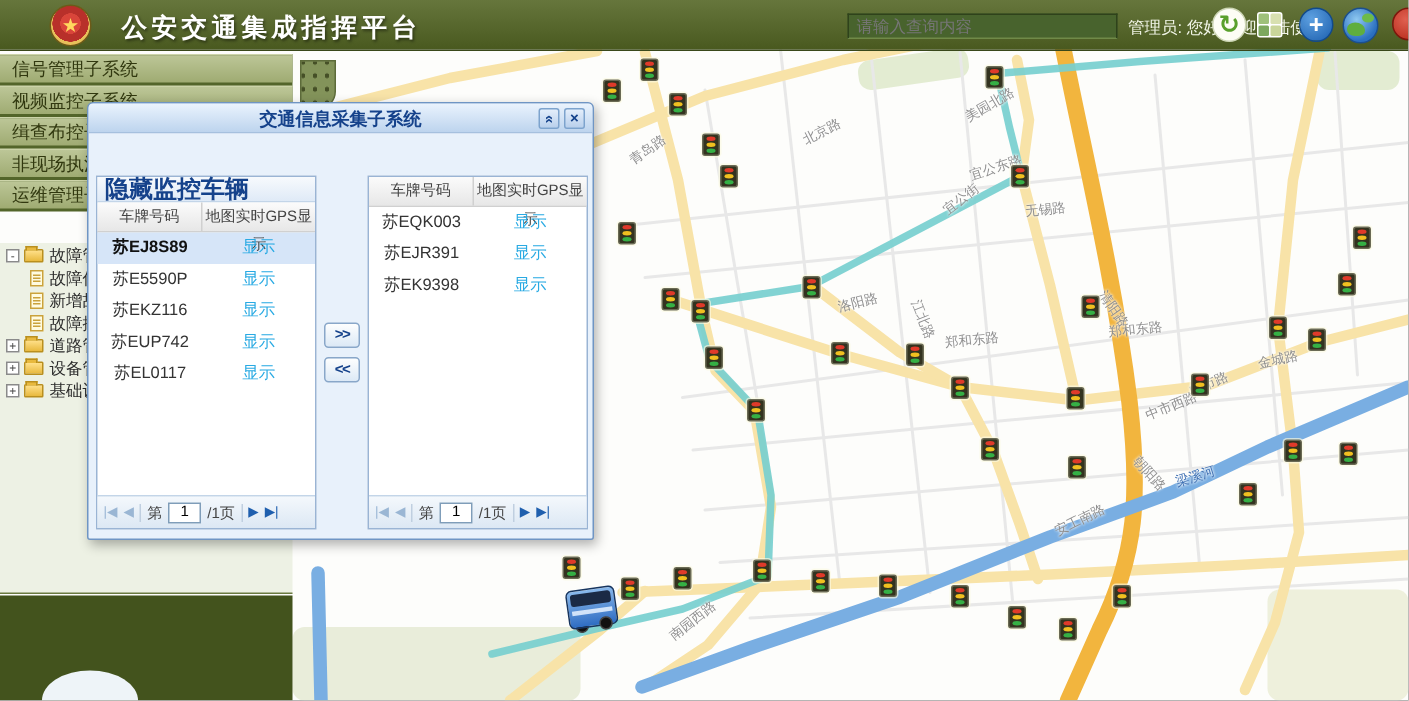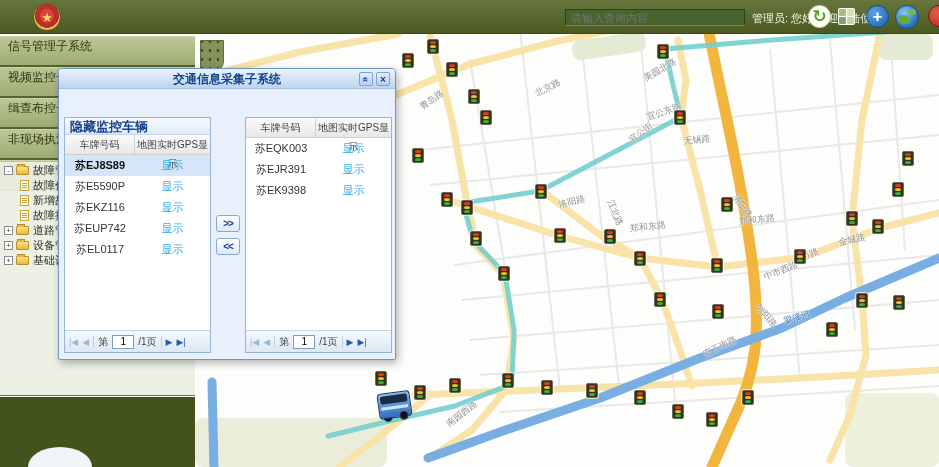--- a/index.html
+++ b/index.html
@@ -54,21 +54,21 @@
               background:#5fae3e;border-radius:50% 60% 40% 50%}
   .hbtn.globe::after{content:"";position:absolute;right:2px;top:3px;width:8px;height:6px;
               background:#6dbb49;border-radius:50%}
   .hbtn.alarm{left:928px;width:22px;height:22px;background:radial-gradient(circle at 40% 35%,#e06050,#b22515);
               border:1px solid #7c170c}
 
   
   .side-top,.side-bottom{position:absolute;left:0;width:195px;z-index:10;background:#53652a}
   .side-top{top:36px}
   .side-bottom{top:397px;height:70px;background:#43531d}
-  .menu-item{height:29px;margin-bottom:2px;padding-left:8px;font-size:12px;line-height:19px;color:#31380f;
+  .menu-item{height:19px;margin-bottom:2px;padding-left:8px;font-size:12px;line-height:19px;color:#31380f;
              background:linear-gradient(#bcc697,#9fab72);border-top:1px solid #ccd4a9;cursor:pointer;
              white-space:nowrap;overflow:hidden}
   .tree{position:absolute;left:0;top:162px;width:195px;height:234px;z-index:10;
         background:rgba(236,240,226,.93);border-bottom:1px solid #6b7a40;overflow:hidden}
   .tree-row{display:flex;align-items:center;height:13px;margin:2px 0 0 4px;font-size:11px;color:#2a2a2a;
             white-space:nowrap;cursor:pointer}
   .tree-row.child{margin-left:20px}
   .tbox{width:9px;height:9px;border:1px solid #8a8a8a;background:#fff;font-size:8px;line-height:7px;
         text-align:center;color:#444;margin-right:3px;flex:none}
   .tfolder{width:13px;height:9px;background:linear-gradient(#ffe08a,#e8b93e);border:1px solid #b98f1e;
@@ -106,21 +106,21 @@
                     background:#fff;font-size:11px;padding:0 3px}
   .btn{background:linear-gradient(#fdfefe,#dce9f6);border:1px solid #89a7c9;border-radius:3px;
        font-size:10px;color:#223a5e;cursor:pointer}
   .q-btn{position:absolute;left:140px;top:3px;width:42px;height:19px;display:flex;align-items:center;gap:2px;padding:0 3px}
   .mag{width:9px;height:9px;border:2px solid #2a7ab8;border-radius:50%;position:relative;flex:none}
   .mag::after{content:"";position:absolute;left:6px;top:6px;width:4px;height:2px;background:#e8a020;transform:rotate(45deg)}
 
   .panel{position:absolute;top:48px;width:147px;height:236px;background:#fff;border:1px solid #9ab4d4}
   .panel.left{left:5px}.panel.right{left:186px}
   .p-title{height:17px;background:linear-gradient(#f7fafd,#dfeaf7);border-bottom:1px solid #c3d5e8;
-           font-size:13px;font-weight:bold;color:#15428b;line-height:17px;padding-left:5px}
+           font-size:16px;font-weight:bold;color:#15428b;line-height:17px;padding-left:5px}
   .p-thead{display:flex;height:20px;background:linear-gradient(#fbfbfb,#e7e7e7);border-bottom:1px solid #d0d0d0;
            font-size:10px;color:#444;line-height:19px;text-align:center}
   .p-thead .c1{width:70px;border-right:1px solid #d0d0d0}
   .p-thead .c2{flex:1}
   .p-row{display:flex;height:21px;font-size:11px;line-height:21px;text-align:center;cursor:default}
   .p-row .c1{width:70px;color:#333}
   .p-row .c2{flex:1}
   .p-row.sel{background:#d6e5f8}
   .p-row.sel .c1{font-weight:bold;color:#111}
   .lnk{cursor:pointer}
@@ -407,20 +407,21 @@
 
     <div class="bus">
       <div class="body"></div>
         <div class="win"></div>
         <div class="stripe"></div>
     </div>
   </div>
 
   <header>
     <div class="logo">★</div>
+    <div class="app-title">公安交通集成指挥平台</div>
     <input class="hsearch" placeholder="请输入查询内容" style="">
     <div class="welcome">管理员: 您好,欢迎登陆使用</div>
     <div class="hbtn refresh">↻</div>
     <div class="hbtn tiles">
       <b style="background:#9ec07a"></b>
         <b style="background:#d8e0b0"></b>
       <b style="background:#7da85e"></b>
         <b style="background:#c9d59a"></b>
     </div>
     <div class="hbtn plus">+</div>

